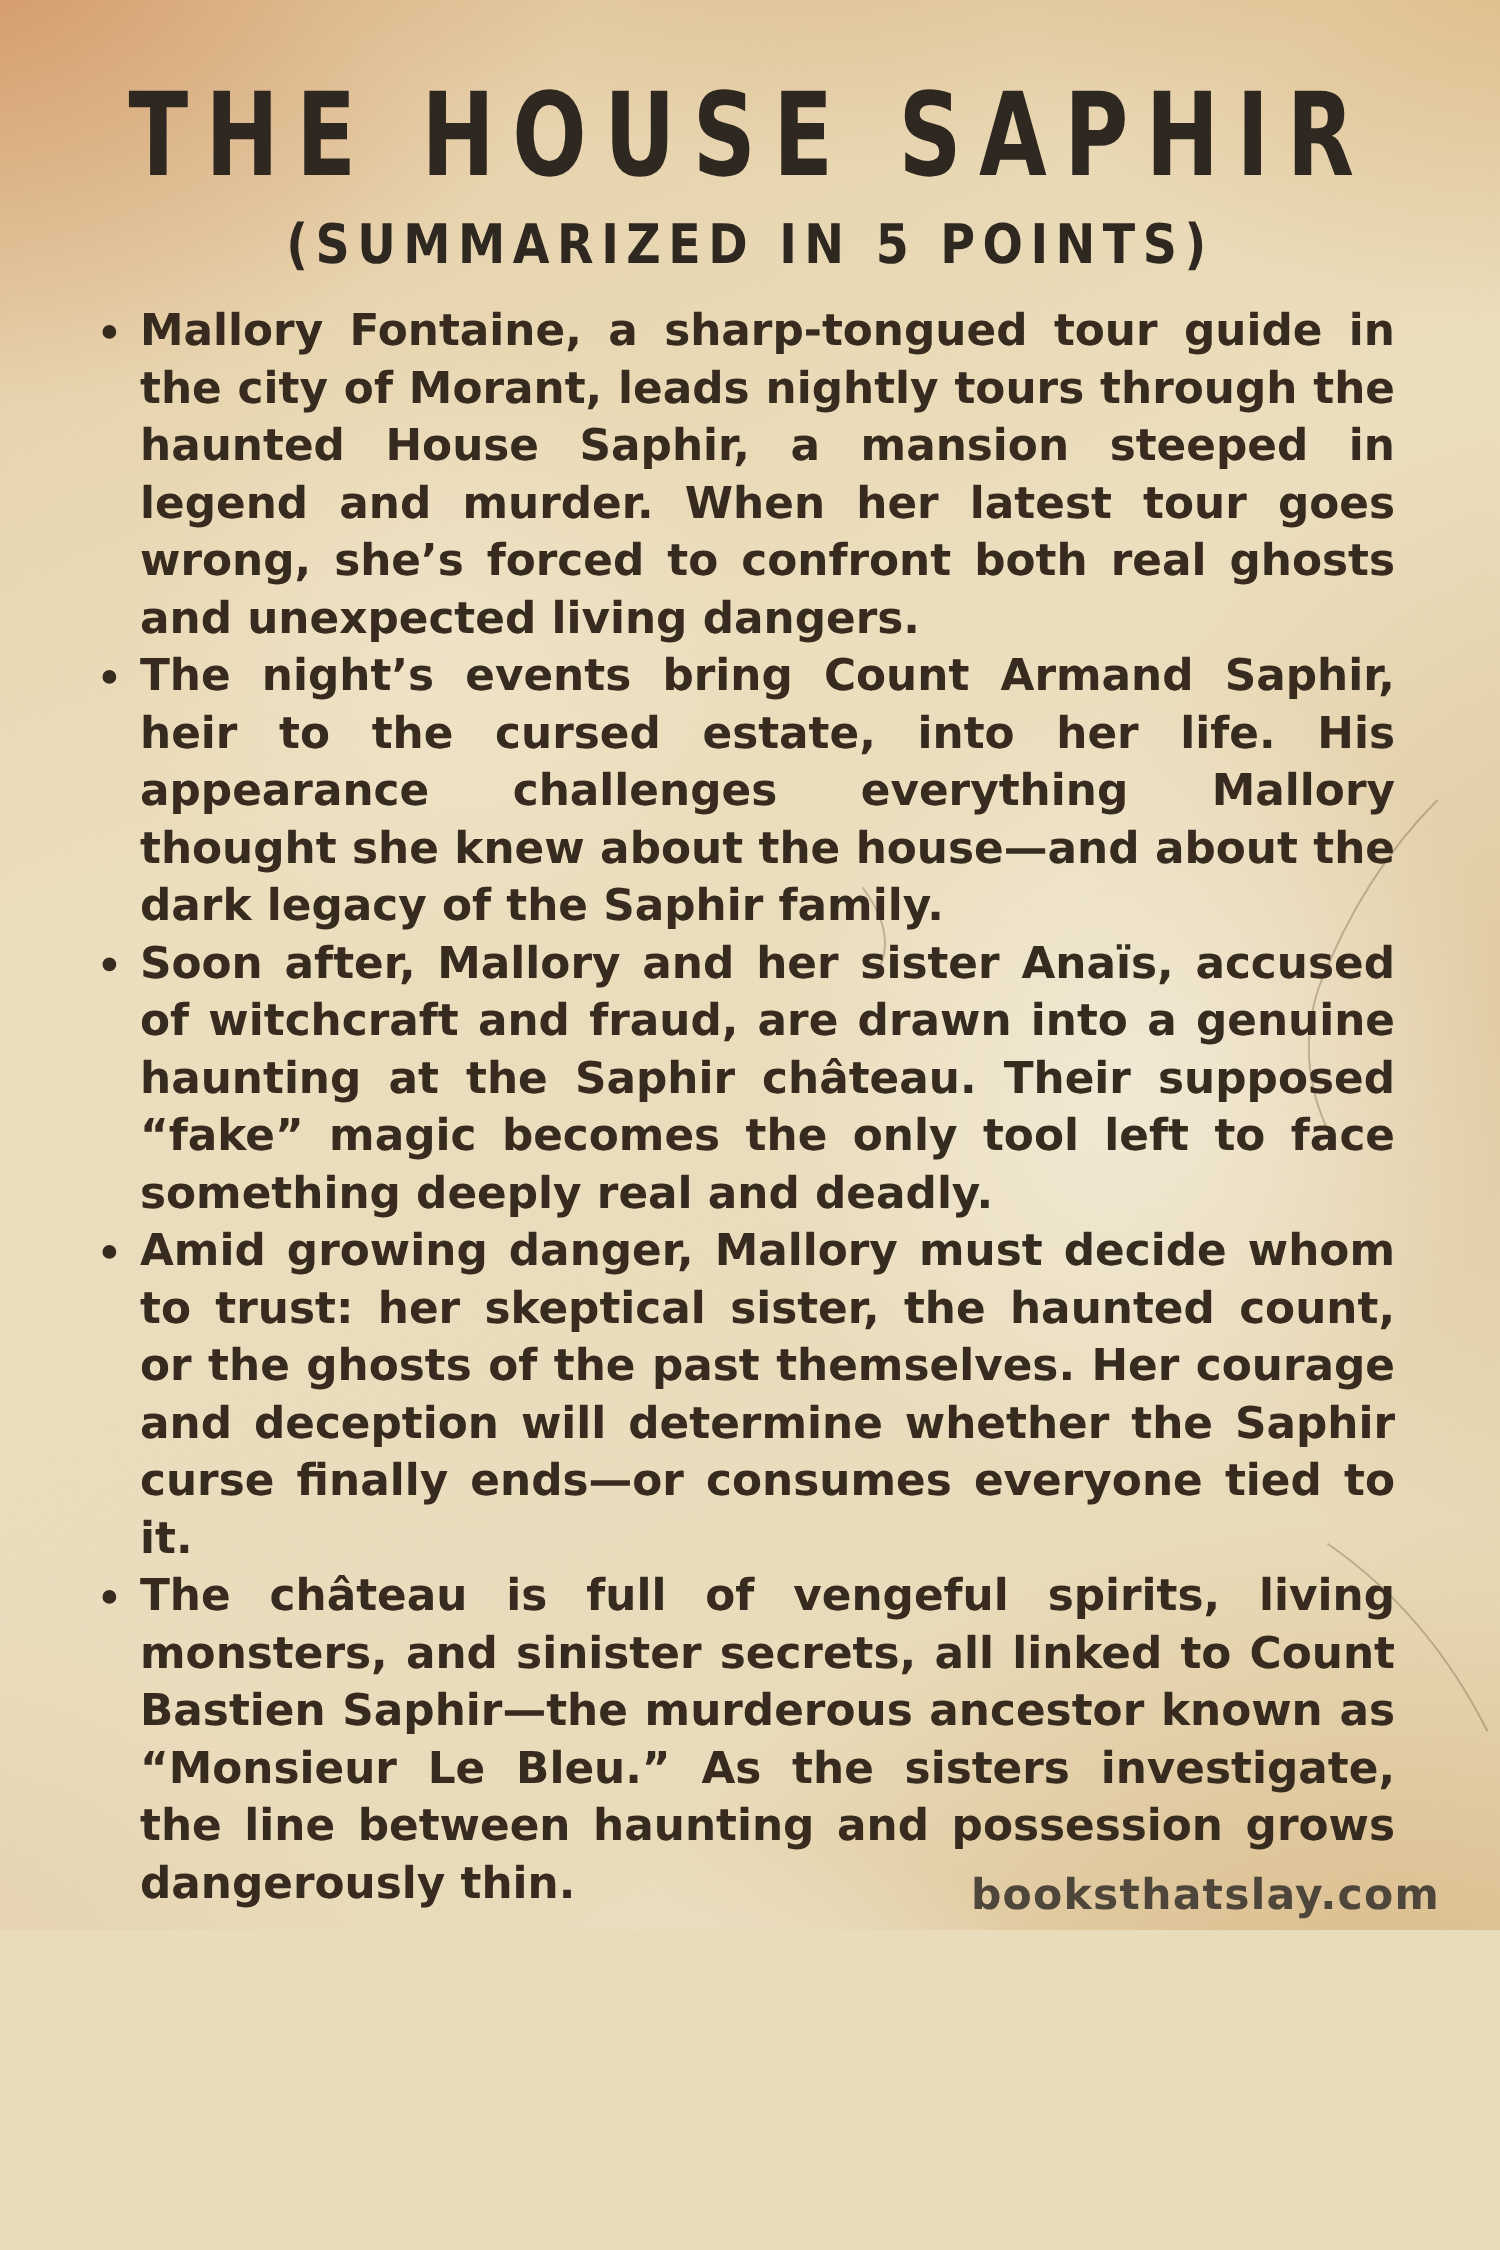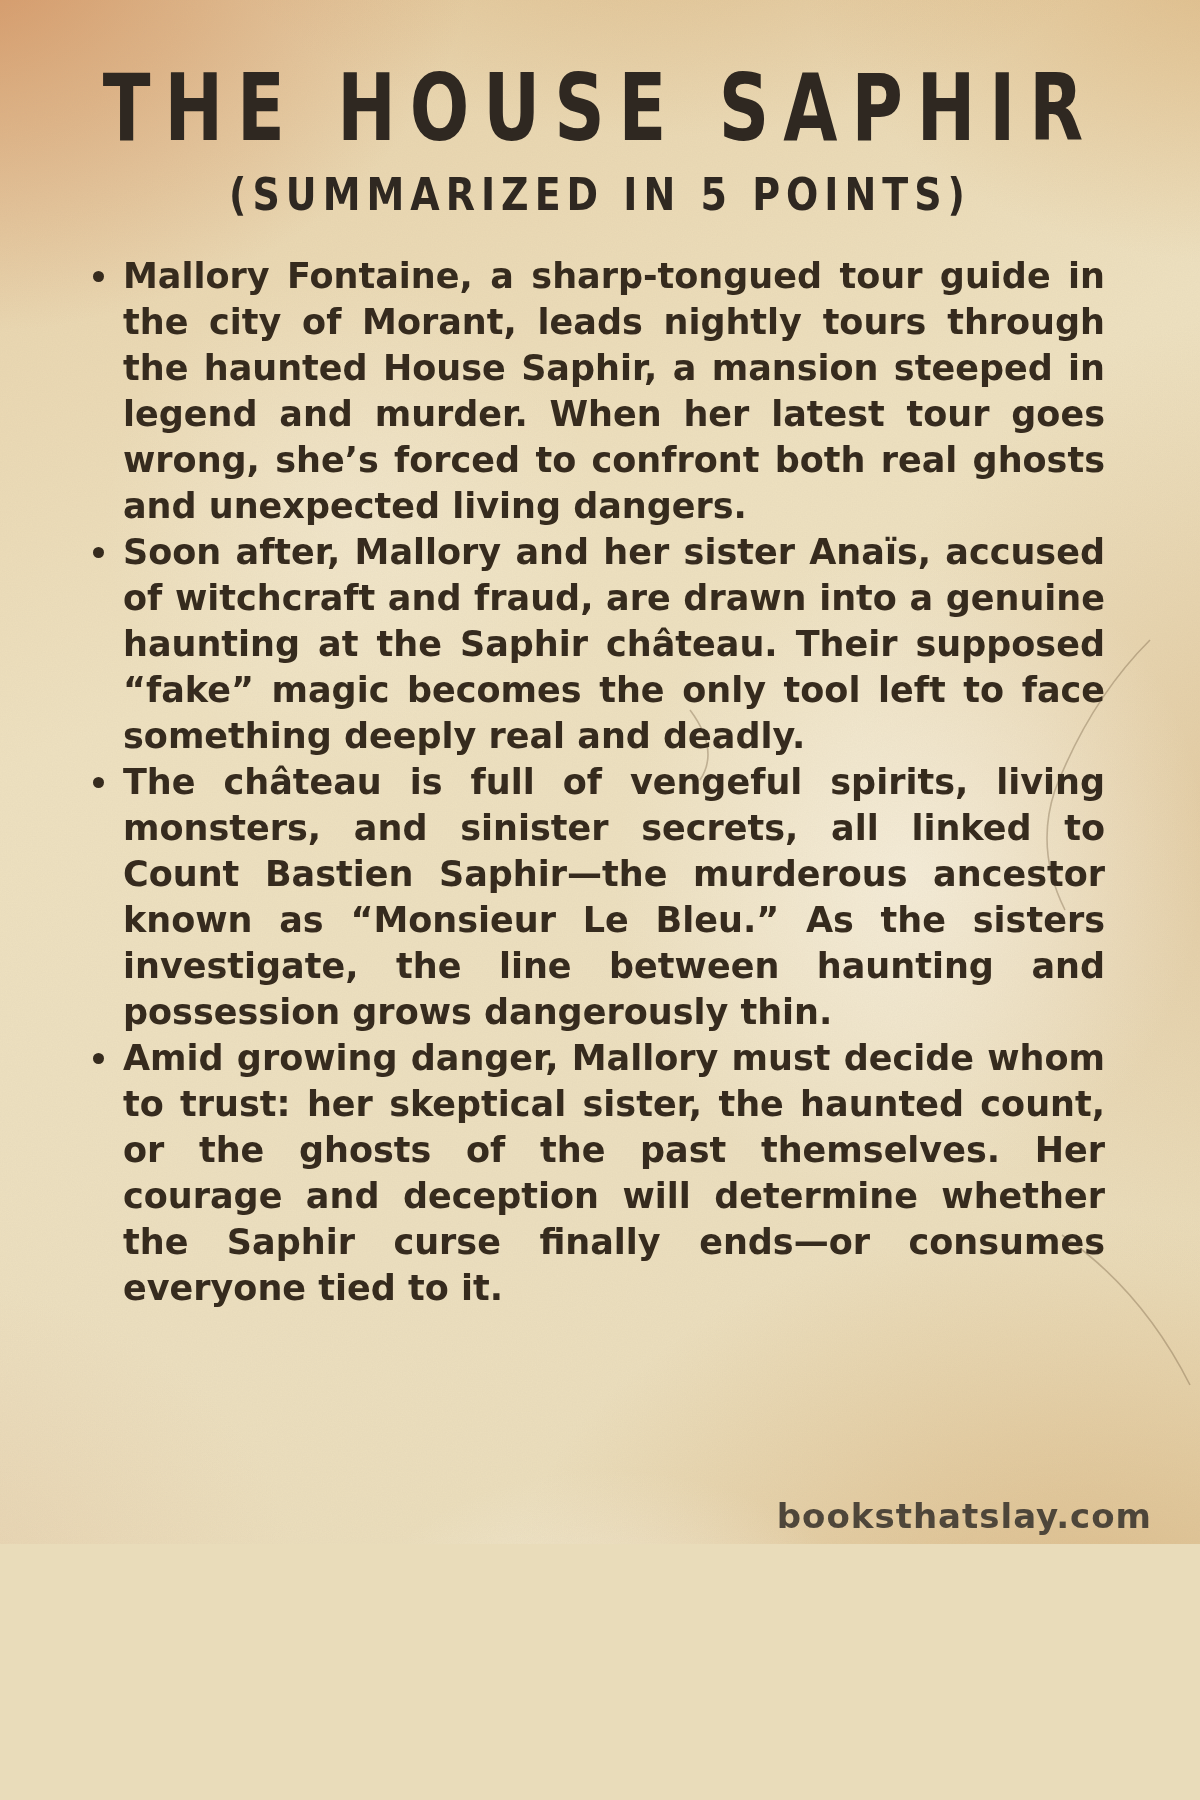--- a/index.html
+++ b/index.html
@@ -69,21 +69,21 @@
     color: var(--title_color, #2f2821);
     transform: scaleY(1.15);
     transform-origin: center top;
     white-space: nowrap;
   }
   .points {
     position: absolute;
     left: 82px;
     right: 84px;
     top: 242px;
-    margin: 11px;
+    margin: 0;
     padding: 0;
     list-style: none;
     color: var(--text_color, #362b1e);
     font-size: 35px;
     font-weight: bold;
     line-height: 46px;
     text-align: justify;
   }
   .points li {
     position: relative;
@@ -140,27 +140,31 @@
     <h2 class="subtitle">(SUMMARIZED IN 5 POINTS)</h2>
   </div>
 
   <ul class="points">
     <li>
       <span class="bullet-dot"></span>
       <span>Mallory Fontaine, a sharp-tongued tour guide in the city of Morant, leads nightly tours through the haunted House Saphir, a mansion steeped in legend and murder. When her latest tour goes wrong, she’s forced to confront both real ghosts and unexpected living dangers.</span>
     </li>
     <li>
       <span class="bullet-dot"></span>
+      <span>The night’s events bring Count Armand Saphir, heir to the cursed estate, into her life. His appearance challenges everything Mallory thought she knew about the house—and about the dark legacy of the Saphir family.</span>
+    </li>
+    <li>
+      <span class="bullet-dot"></span>
       <span>Soon after, Mallory and her sister Anaïs, accused of witchcraft and fraud, are drawn into a genuine haunting at the Saphir château. Their supposed “fake” magic becomes the only tool left to face something deeply real and deadly.</span>
     </li>
     <li>
       <span class="bullet-dot"></span>
-      <span>The château is full of vengeful spirits, living monsters, and sinister secrets, all linked to Count Bastien Saphir—the murderous ancestor known as “Monsieur Le Bleu.” As the sisters investigate, the line between haunting and possession grows dangerously thin.</span>
+      <span>Amid growing danger, Mallory must decide whom to trust: her skeptical sister, the haunted count, or the ghosts of the past themselves. Her courage and deception will determine whether the Saphir curse finally ends—or consumes everyone tied to it.</span>
     </li>
     <li>
       <span class="bullet-dot"></span>
-      <span>Amid growing danger, Mallory must decide whom to trust: her skeptical sister, the haunted count, or the ghosts of the past themselves. Her courage and deception will determine whether the Saphir curse finally ends—or consumes everyone tied to it.</span>
+      <span>The château is full of vengeful spirits, living monsters, and sinister secrets, all linked to Count Bastien Saphir—the murderous ancestor known as “Monsieur Le Bleu.” As the sisters investigate, the line between haunting and possession grows dangerously thin.</span>
     </li>
   </ul>
 
   <div class="watermark">booksthatslay.com</div>
 
 </div>
 
 </body></html>

